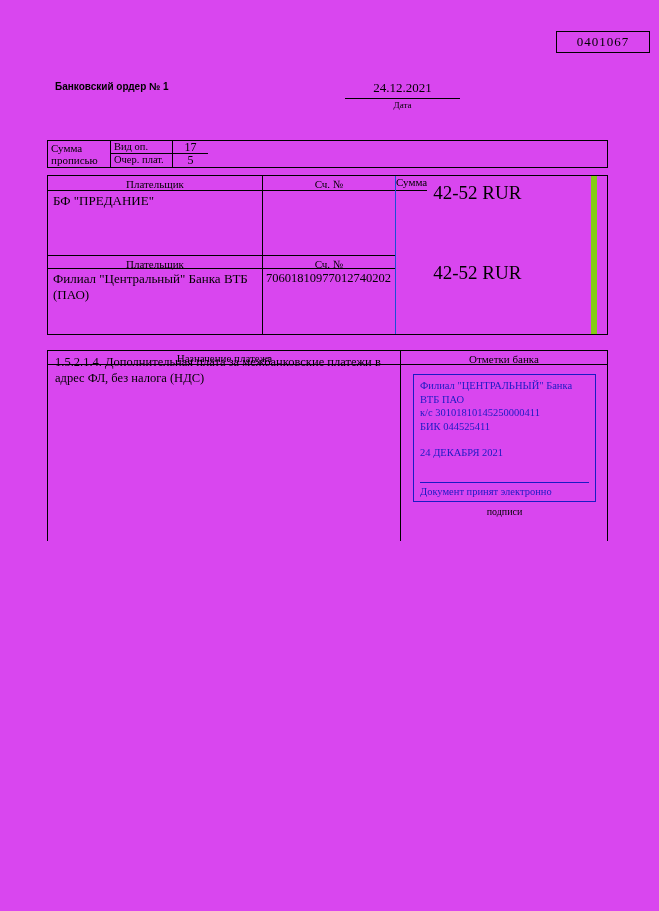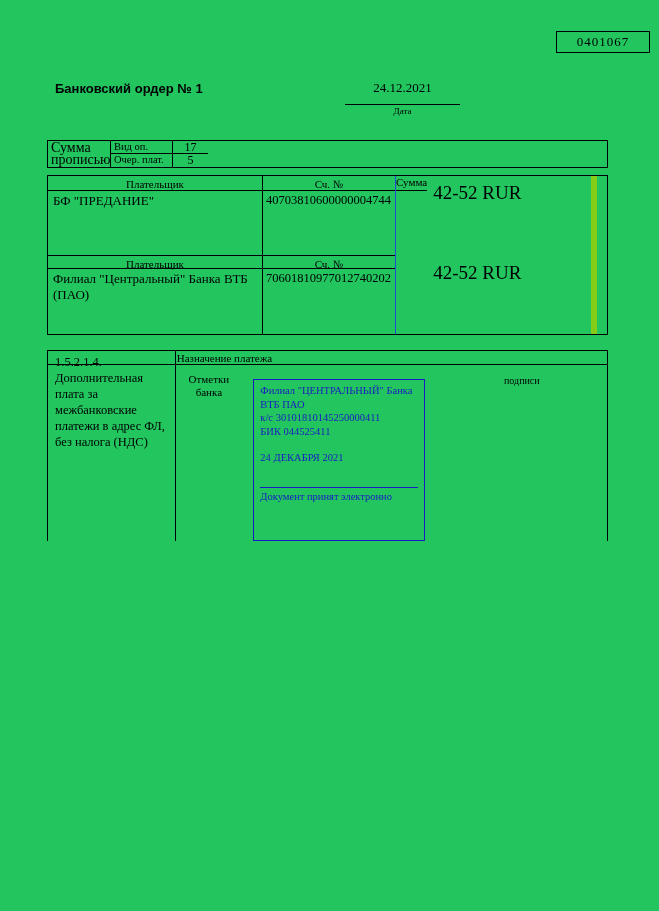--- a/index.html
+++ b/index.html
@@ -1,49 +1,49 @@
 <!DOCTYPE html>
 <html><head>
 <meta charset="utf-8">
 <style>
   * { box-sizing: border-box; margin: 0; padding: 0; }
   html, body { background: #ffffff; }
   .page {
     position: relative;
     width: 659px;
     height: 911px;
-    background: #22c55e;
+    background: #d946ef;
     color: #000000;
     font-family: "Liberation Serif", serif;
     overflow: hidden;
   }
   
   .form-code {
     position: absolute; left: 556px; top: 31px; width: 94px; height: 22px;
     border: 1px solid #000; display: flex; align-items: center; justify-content: center;
     font-size: 13px; letter-spacing: 1px;
   }
   
   .doc-title {
     position: absolute; left: 55px; top: 81px;
     font-family: "Liberation Sans", sans-serif;
-    font-weight: bold; font-size: 13px;
+    font-weight: bold; font-size: 10px;
   }
   .date-block { position: absolute; left: 345px; top: 80px; width: 115px; text-align: center; }
-  .date-value { font-size: 13px; border-bottom: 1px solid #000; padding-bottom: 8px; }
+  .date-value { font-size: 13px; border-bottom: 1px solid #000; padding-bottom: 2px; }
   .date-label { font-size: 9px; padding-top: 1px; }
 
   
   .sec1 {
     position: absolute; left: 47px; top: 140px; width: 561px; height: 28px;
     border: 1px solid #000; display: flex;
   }
   .sec1-label {
     width: 63px; border-right: 1px solid #000;
-    font-size: 14px; line-height: 12px; padding: 1px 3px;
+    font-size: 11px; line-height: 12px; padding: 1px 3px;
   }
   .sec1-value { flex: 1; font-size: 13px; padding: 2px 5px; border-right: 1px solid #000; }
   .sec1-right { width: 97px; display: flex; flex-direction: column; }
   .sr-row { display: flex; height: 13px; border-bottom: 1px solid #000; }
   .sr-row.last { border-bottom: none; flex: 1; }
   .sr-label { width: 62px; border-right: 1px solid #000; font-size: 10.5px; line-height: 12px; padding: 0 3px; }
   .sr-value { flex: 1; text-align: center; font-size: 12px; line-height: 12px; }
 
   
   .sec2 {
@@ -81,21 +81,21 @@
   
   .sec4 {
     position: absolute; left: 47px; top: 350px; width: 561px; height: 191px;
     border-left: 1px solid #000; border-right: 1px solid #000; border-top: 1px solid #000;
     display: flex;
   }
   .sec4-left {
     width: 353px; border-right: 1px solid #000;
     padding: 3px 7px; font-size: 12.5px; line-height: 16px;
   }
-  .sec4-right { flex: 1; display: flex; flex-direction: row; margin-top: 20px; }
+  .sec4-right { flex: 1; display: flex; flex-direction: column; }
   .marks-header { text-align: center; font-size: 11px; line-height: 13px; padding-top: 2px; }
   .stamp {
     margin: 8px 0 0 12px; width: 183px;
     border: 1px solid #1b1bc4; color: #1b1bc4;
     font-size: 10.5px; line-height: 13.5px;
     padding: 4px 6px 3px 6px;
   }
   .stamp-date { margin-top: 13px; }
   .stamp-footer { margin-top: 22px; border-top: 1px solid #1b1bc4; padding-top: 2px; }
   .signatures { text-align: center; font-size: 10px; margin-top: 4px; width: 183px; margin-left: 12px; }
@@ -131,21 +131,20 @@
   </div>
 
   <div class="sec2">
     <div class="sec2-left">
       <div class="row hdr-row">
         <div class="c1 center">Плательщик</div>
         <div class="c2 center">Сч. №</div>
       </div>
       <div class="row body-row1">
         <div class="c1 party-name">БФ "ПРЕДАНИЕ"</div>
-        <div class="c2 acct">40703810600000004744</div>
       </div>
       <div class="row hdr2-row">
         <div class="c1 center">Плательщик</div>
         <div class="c2 center">Сч. №</div>
       </div>
       <div class="row body-row2">
         <div class="c1 party-name">Филиал "Центральный" Банка ВТБ (ПАО)</div>
         <div class="c2 acct">70601810977012740202</div>
       </div>
     </div>

